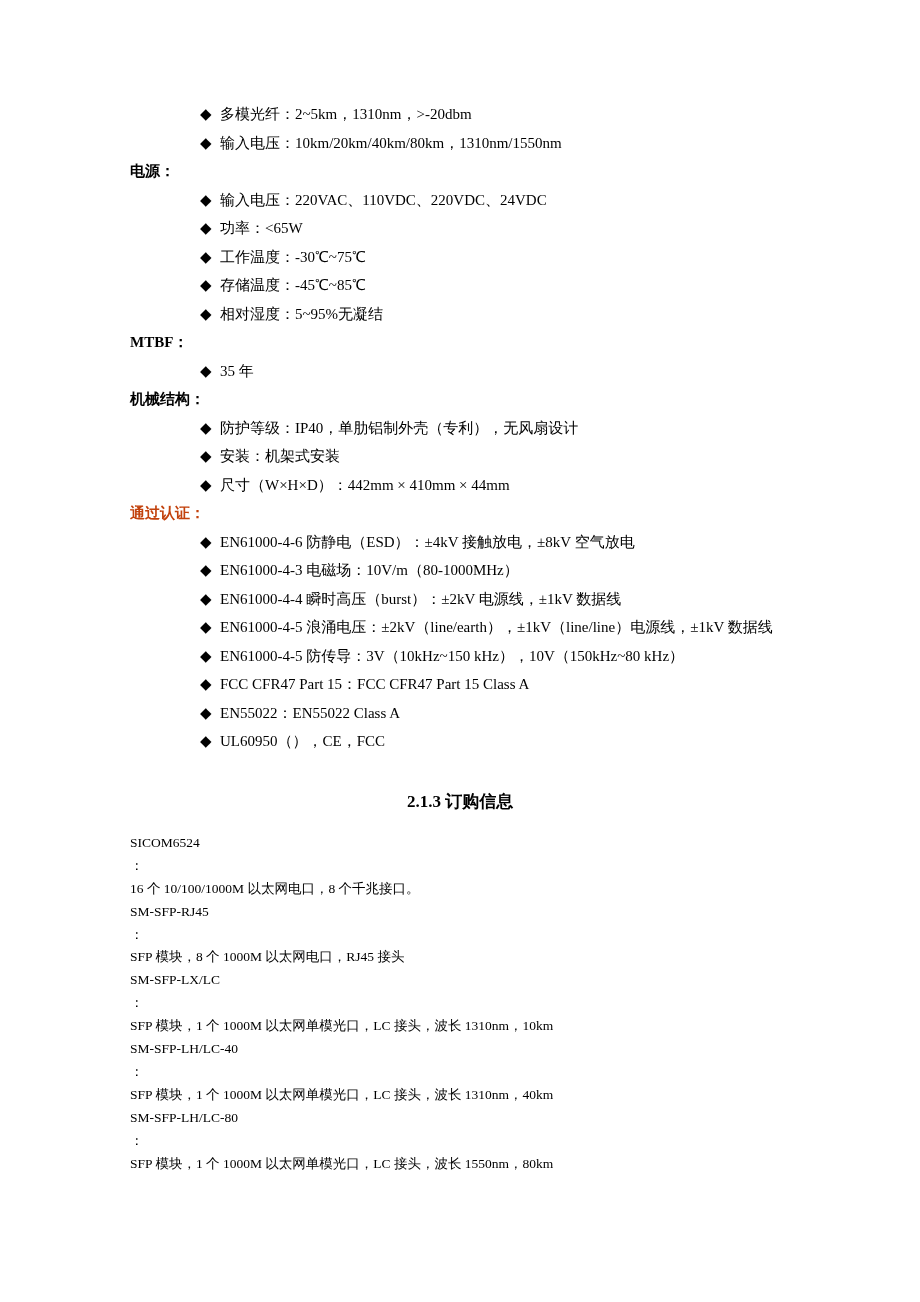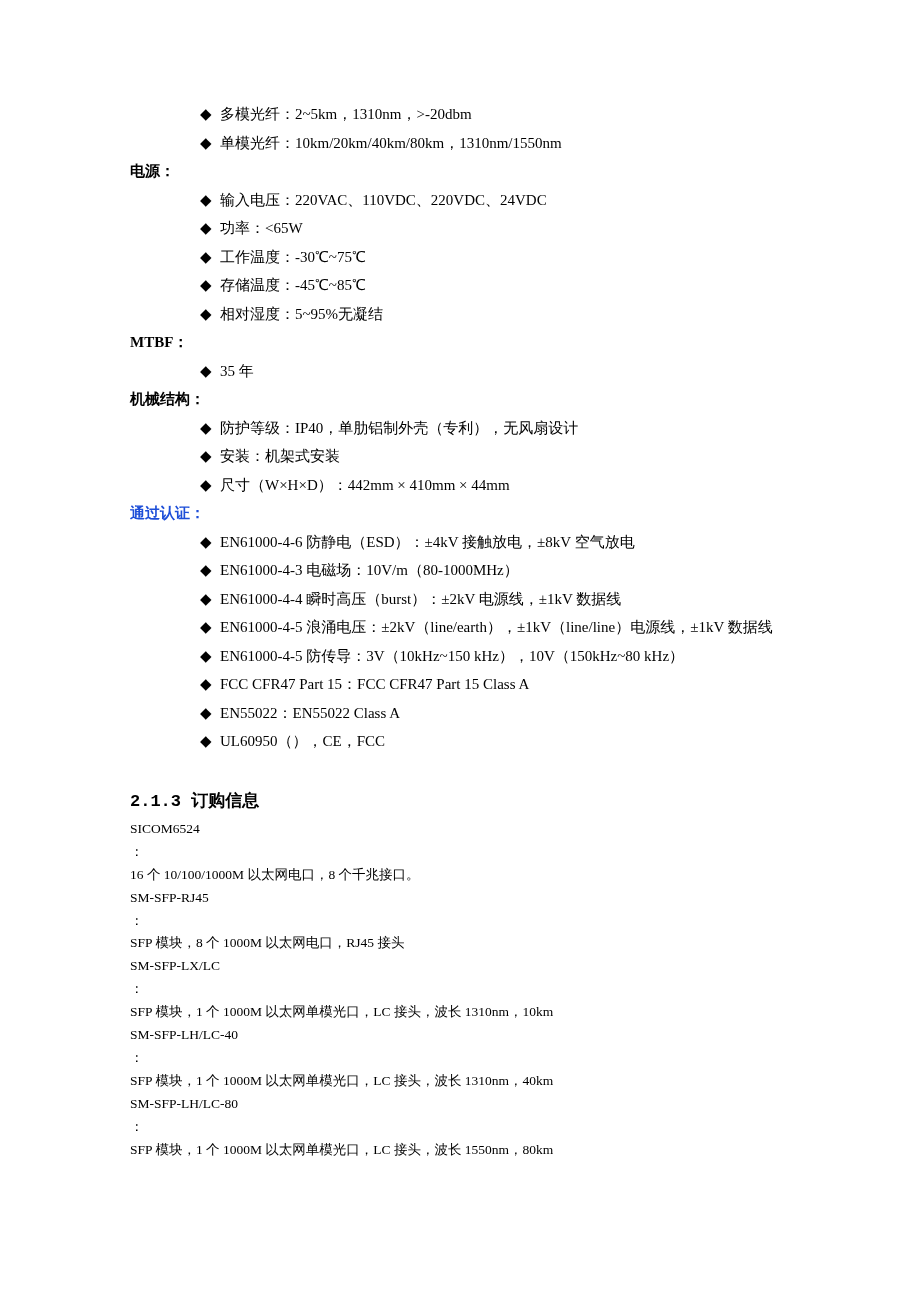--- a/index.html
+++ b/index.html
@@ -11,42 +11,44 @@
       padding: 100px 130px 60px 130px;
       width: 920px;
       box-sizing: border-box;
       background: #fff;
     }
     .section-title {
       font-weight: bold;
       margin: 0;
     }
     .section-title.red {
-      color: #1d4ed8;
+      color: #c2410c;
     }
     .bullet-list {
       margin: 0;
       padding: 0;
       list-style: none;
     }
     .bullet-list li {
       padding-left: 90px;
       position: relative;
       text-align: justify;
     }
     .bullet-list li .diamond {
       position: absolute;
       left: 70px;
       top: 0;
     }
     .heading {
       font-weight: bold;
       font-size: 17px;
       margin-top: 30px;
-      font-family: Liberation Mono, monospace;
+      margin-bottom: 14px;
+      font-family: Liberation Serif, serif;
+      text-align: center;
     }
     .order-list {
       font-size: 13.5px;
       line-height: 1.7;
       font-family: "SimSun", "宋体", serif;
     }
     .order-list .row {
       display: flex;
       flex-direction: column;
     }
@@ -57,21 +59,21 @@
     .order-list .desc {
       flex: 1;
     }
   </style>
 </head>
 <body>
 
 <div id="sections-container">
     <ul class="bullet-list">
       <li><span class="diamond">◆</span><span>多模光纤：2~5km，1310nm，&gt;-20dbm</span></li>
-      <li><span class="diamond">◆</span><span>单模光纤：10km/20km/40km/80km，1310nm/1550nm</span></li>
+      <li><span class="diamond">◆</span><span>输入电压：10km/20km/40km/80km，1310nm/1550nm</span></li>
     </ul>
     <div class="section-title">电源：</div>
     <ul class="bullet-list">
       <li><span class="diamond">◆</span><span>输入电压：220VAC、110VDC、220VDC、24VDC</span></li>
       <li><span class="diamond">◆</span><span>功率：&lt;65W</span></li>
     </ul>
     <ul class="bullet-list">
       <li><span class="diamond">◆</span><span>工作温度：-30℃~75℃</span></li>
       <li><span class="diamond">◆</span><span>存储温度：-45℃~85℃</span></li>
       <li><span class="diamond">◆</span><span>相对湿度：5~95%无凝结</span></li>

